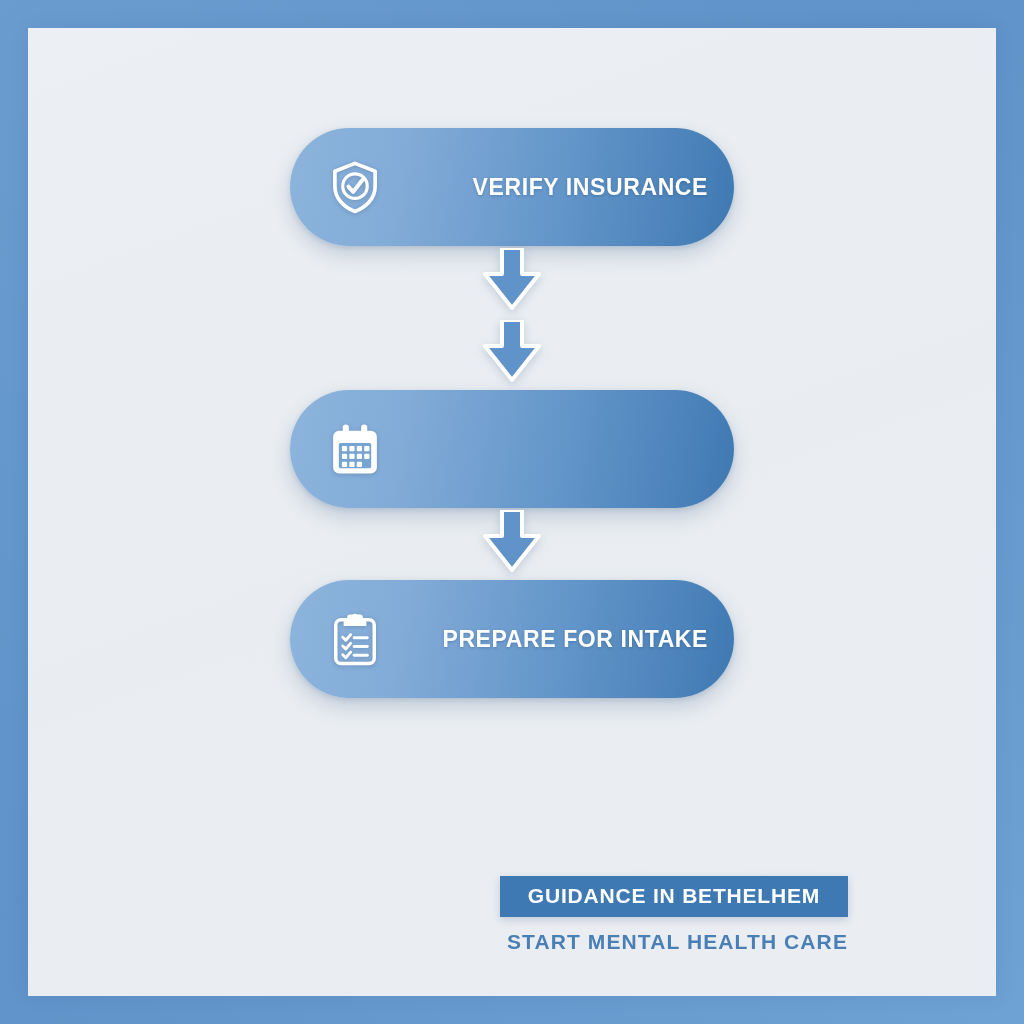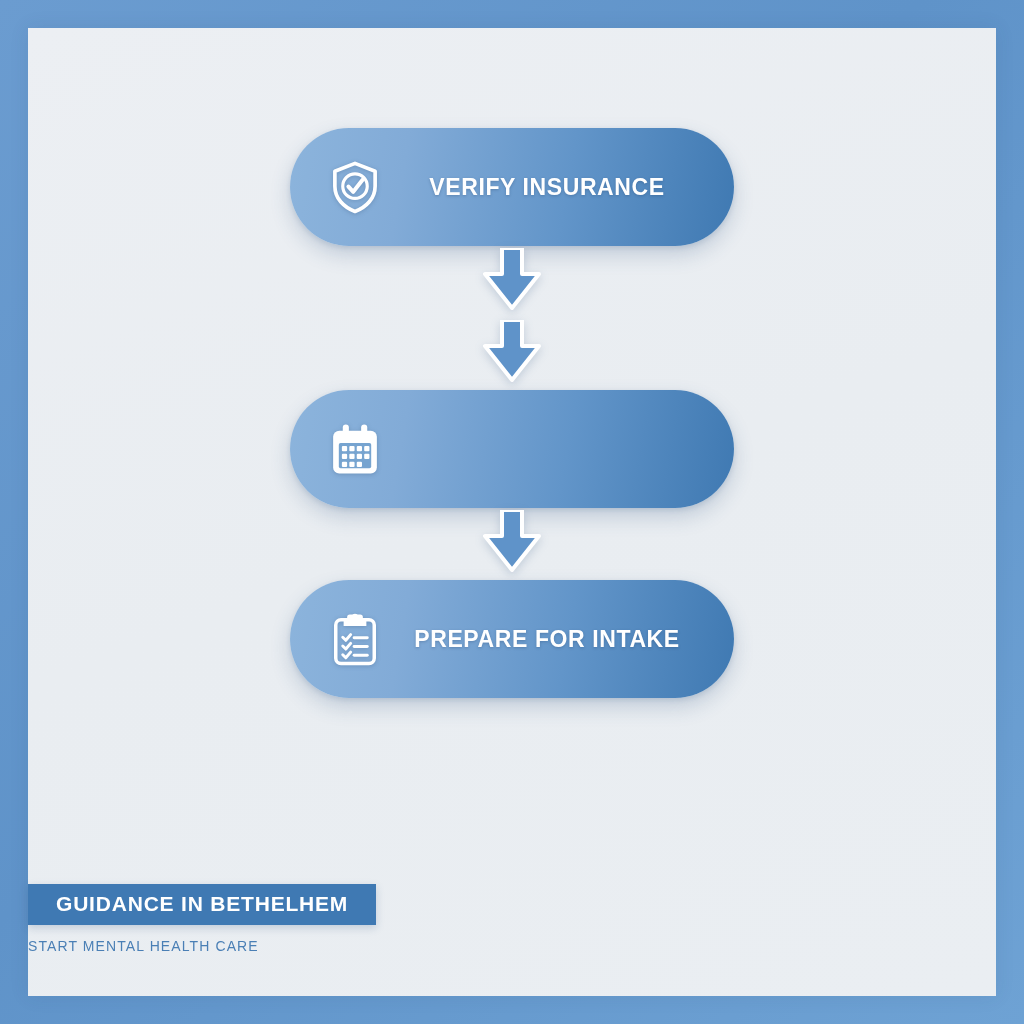--- a/index.html
+++ b/index.html
@@ -72,21 +72,21 @@
   }
   .card-icon svg {
     width: 56px;
     height: 56px;
     display: block;
     filter: drop-shadow(0 1px 2px rgba(30, 60, 100, 0.25));
   }
 
   .card-label {
     flex: 1 1 auto;
-    text-align: center;
+    text-align: right;
     color: #ffffff;
     font-size: 23px;
     font-weight: bold;
     letter-spacing: 0.6px;
     padding-right: 26px;
     text-shadow: 0 1px 3px rgba(30, 60, 100, 0.30);
     white-space: nowrap;
   }
 
   
@@ -102,37 +102,37 @@
     display: block;
     filter: drop-shadow(0 3px 5px rgba(50, 85, 130, 0.22));
   }
 
   
   #footer {
     position: absolute;
     left: 0;
     bottom: 42px;
     width: 820px;
-    text-align: left;
+    text-align: right;
   }
   #footer-badge {
     display: inline-block;
     background: #3f79b3;
     color: #ffffff;
     font-size: 21px;
     font-weight: bold;
     letter-spacing: 0.8px;
     padding: 8px 28px 9px 28px;
     box-shadow: 0 3px 8px rgba(50, 85, 130, 0.22);
   }
   #footer-sub {
     margin-top: 13px;
     color: #4a7fb5;
-    font-size: 14px;
-    font-weight: normal;
+    font-size: 21px;
+    font-weight: bold;
     letter-spacing: 1.1px;
   }
 </style>
 </head>
 <body>
 
 <div id="poster">
   <div id="panel">
 
     <div id="flow">

